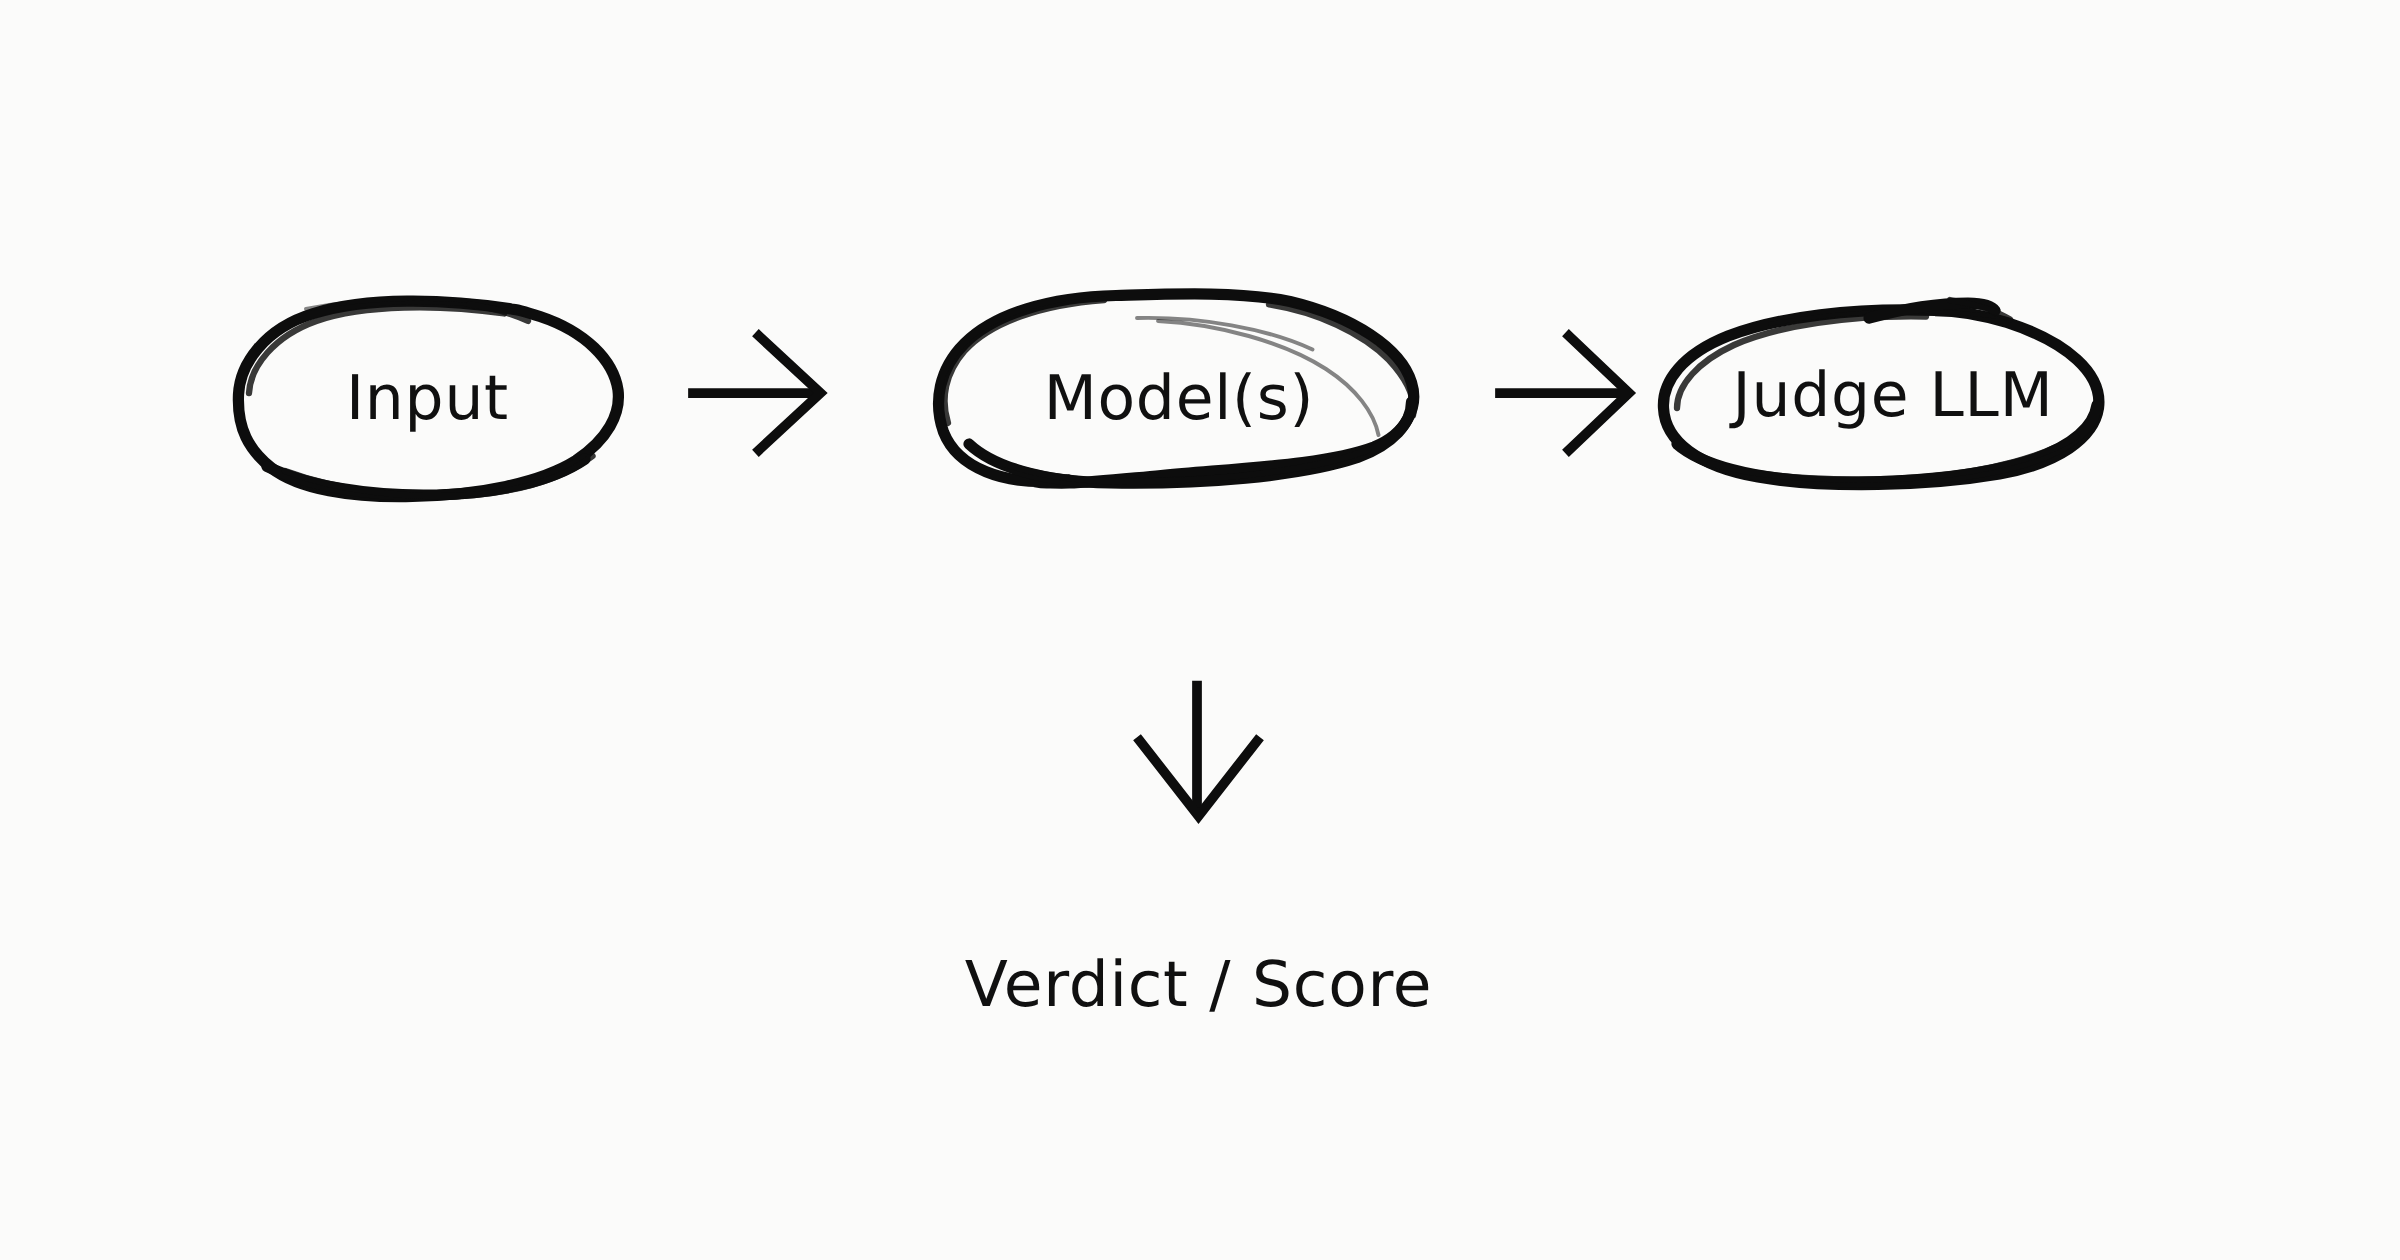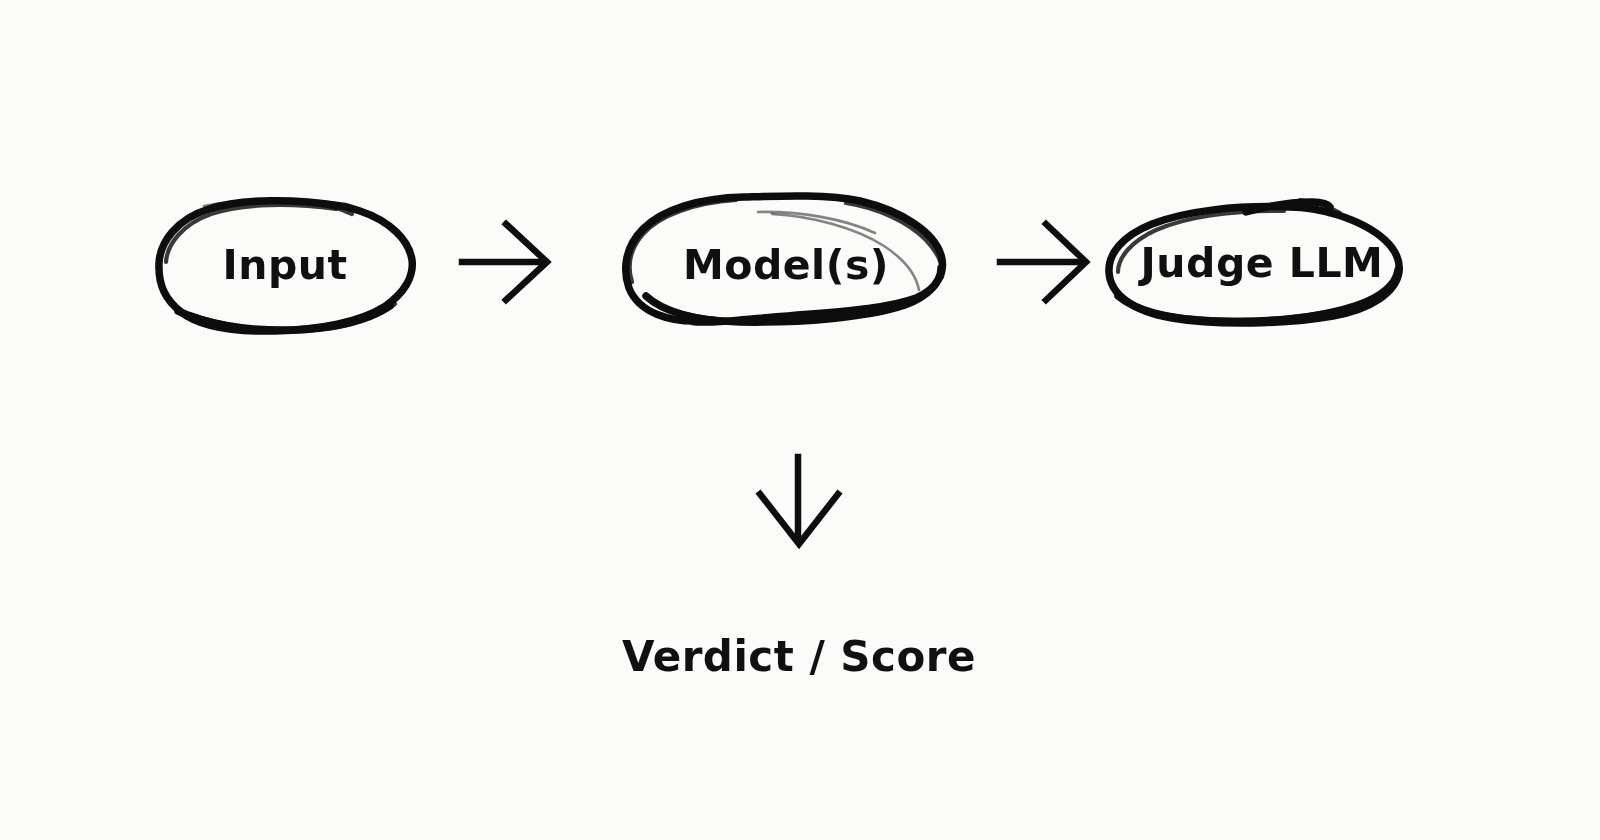--- a/index.html
+++ b/index.html
@@ -13,21 +13,20 @@
     background: #fbfbfa;
     font-family: "DejaVu Sans", sans-serif;
     overflow: hidden;
     position: relative;
   }
   #canvas-root {
     position: absolute;
     inset: 0;
     width: 1600px;
     height: 672px;
-    font-weight: bold;
   }
   svg.diagram {
     display: block;
     width: 1600px;
     height: 840px;
   }
   .node-label {
     font-family: "DejaVu Sans", sans-serif;
     font-size: 41px;
     fill: #101010;

